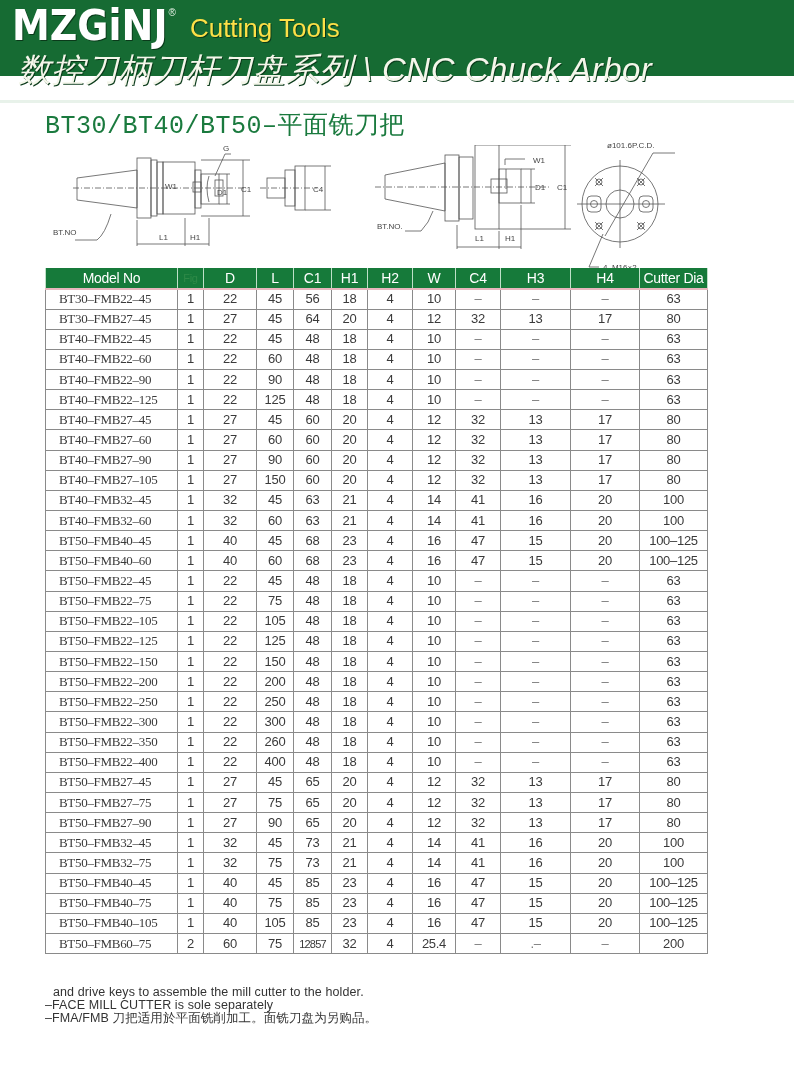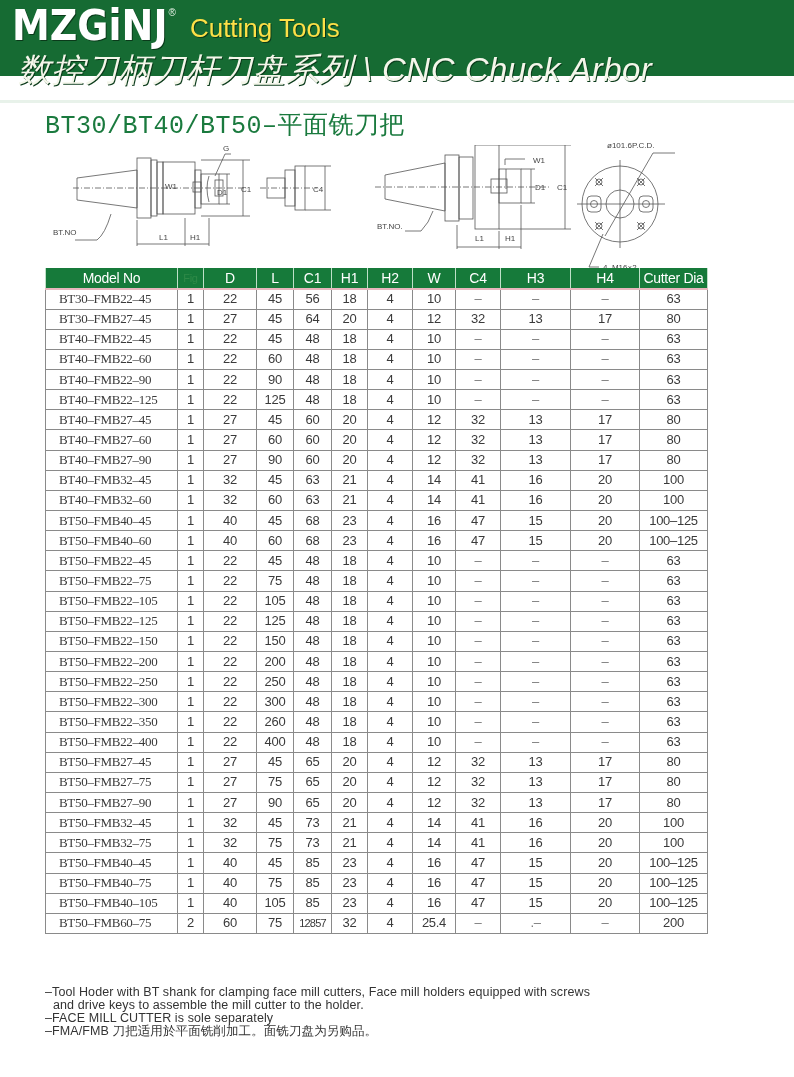--- a/index.html
+++ b/index.html
@@ -355,20 +355,34 @@
         <td>60</td>
         <td>20</td>
         <td>4</td>
         <td>12</td>
         <td>32</td>
         <td>13</td>
         <td>17</td>
         <td>80</td>
       </tr>
       <tr>
+        <td class="model">BT40–FMB27–105</td>
+        <td>1</td>
+        <td>27</td>
+        <td>150</td>
+        <td>60</td>
+        <td>20</td>
+        <td>4</td>
+        <td>12</td>
+        <td>32</td>
+        <td>13</td>
+        <td>17</td>
+        <td>80</td>
+      </tr>
+      <tr>
         <td class="model">BT40–FMB32–45</td>
         <td>1</td>
         <td>32</td>
         <td>45</td>
         <td>63</td>
         <td>21</td>
         <td>4</td>
         <td>14</td>
         <td>41</td>
         <td>16</td>
@@ -680,17 +694,16 @@
         <td>25.4</td>
         <td class="dash">–</td>
         <td class="dash">.–</td>
         <td class="dash">–</td>
         <td>200</td>
       </tr>
     </tbody>
 </table>
 
 <div class="notes">
-  <div>–Tool Hoder with BT shank for clamping face mill cutters, Face mill holders equipped with screws</div>
   <div class="indent">and drive keys to assemble the mill cutter to the holder.</div>
   <div>–FACE MILL CUTTER is sole separately</div>
   <div>–FMA/FMB 刀把适用於平面铣削加工。面铣刀盘为另购品。</div>
 </div>
 
 </body></html>

